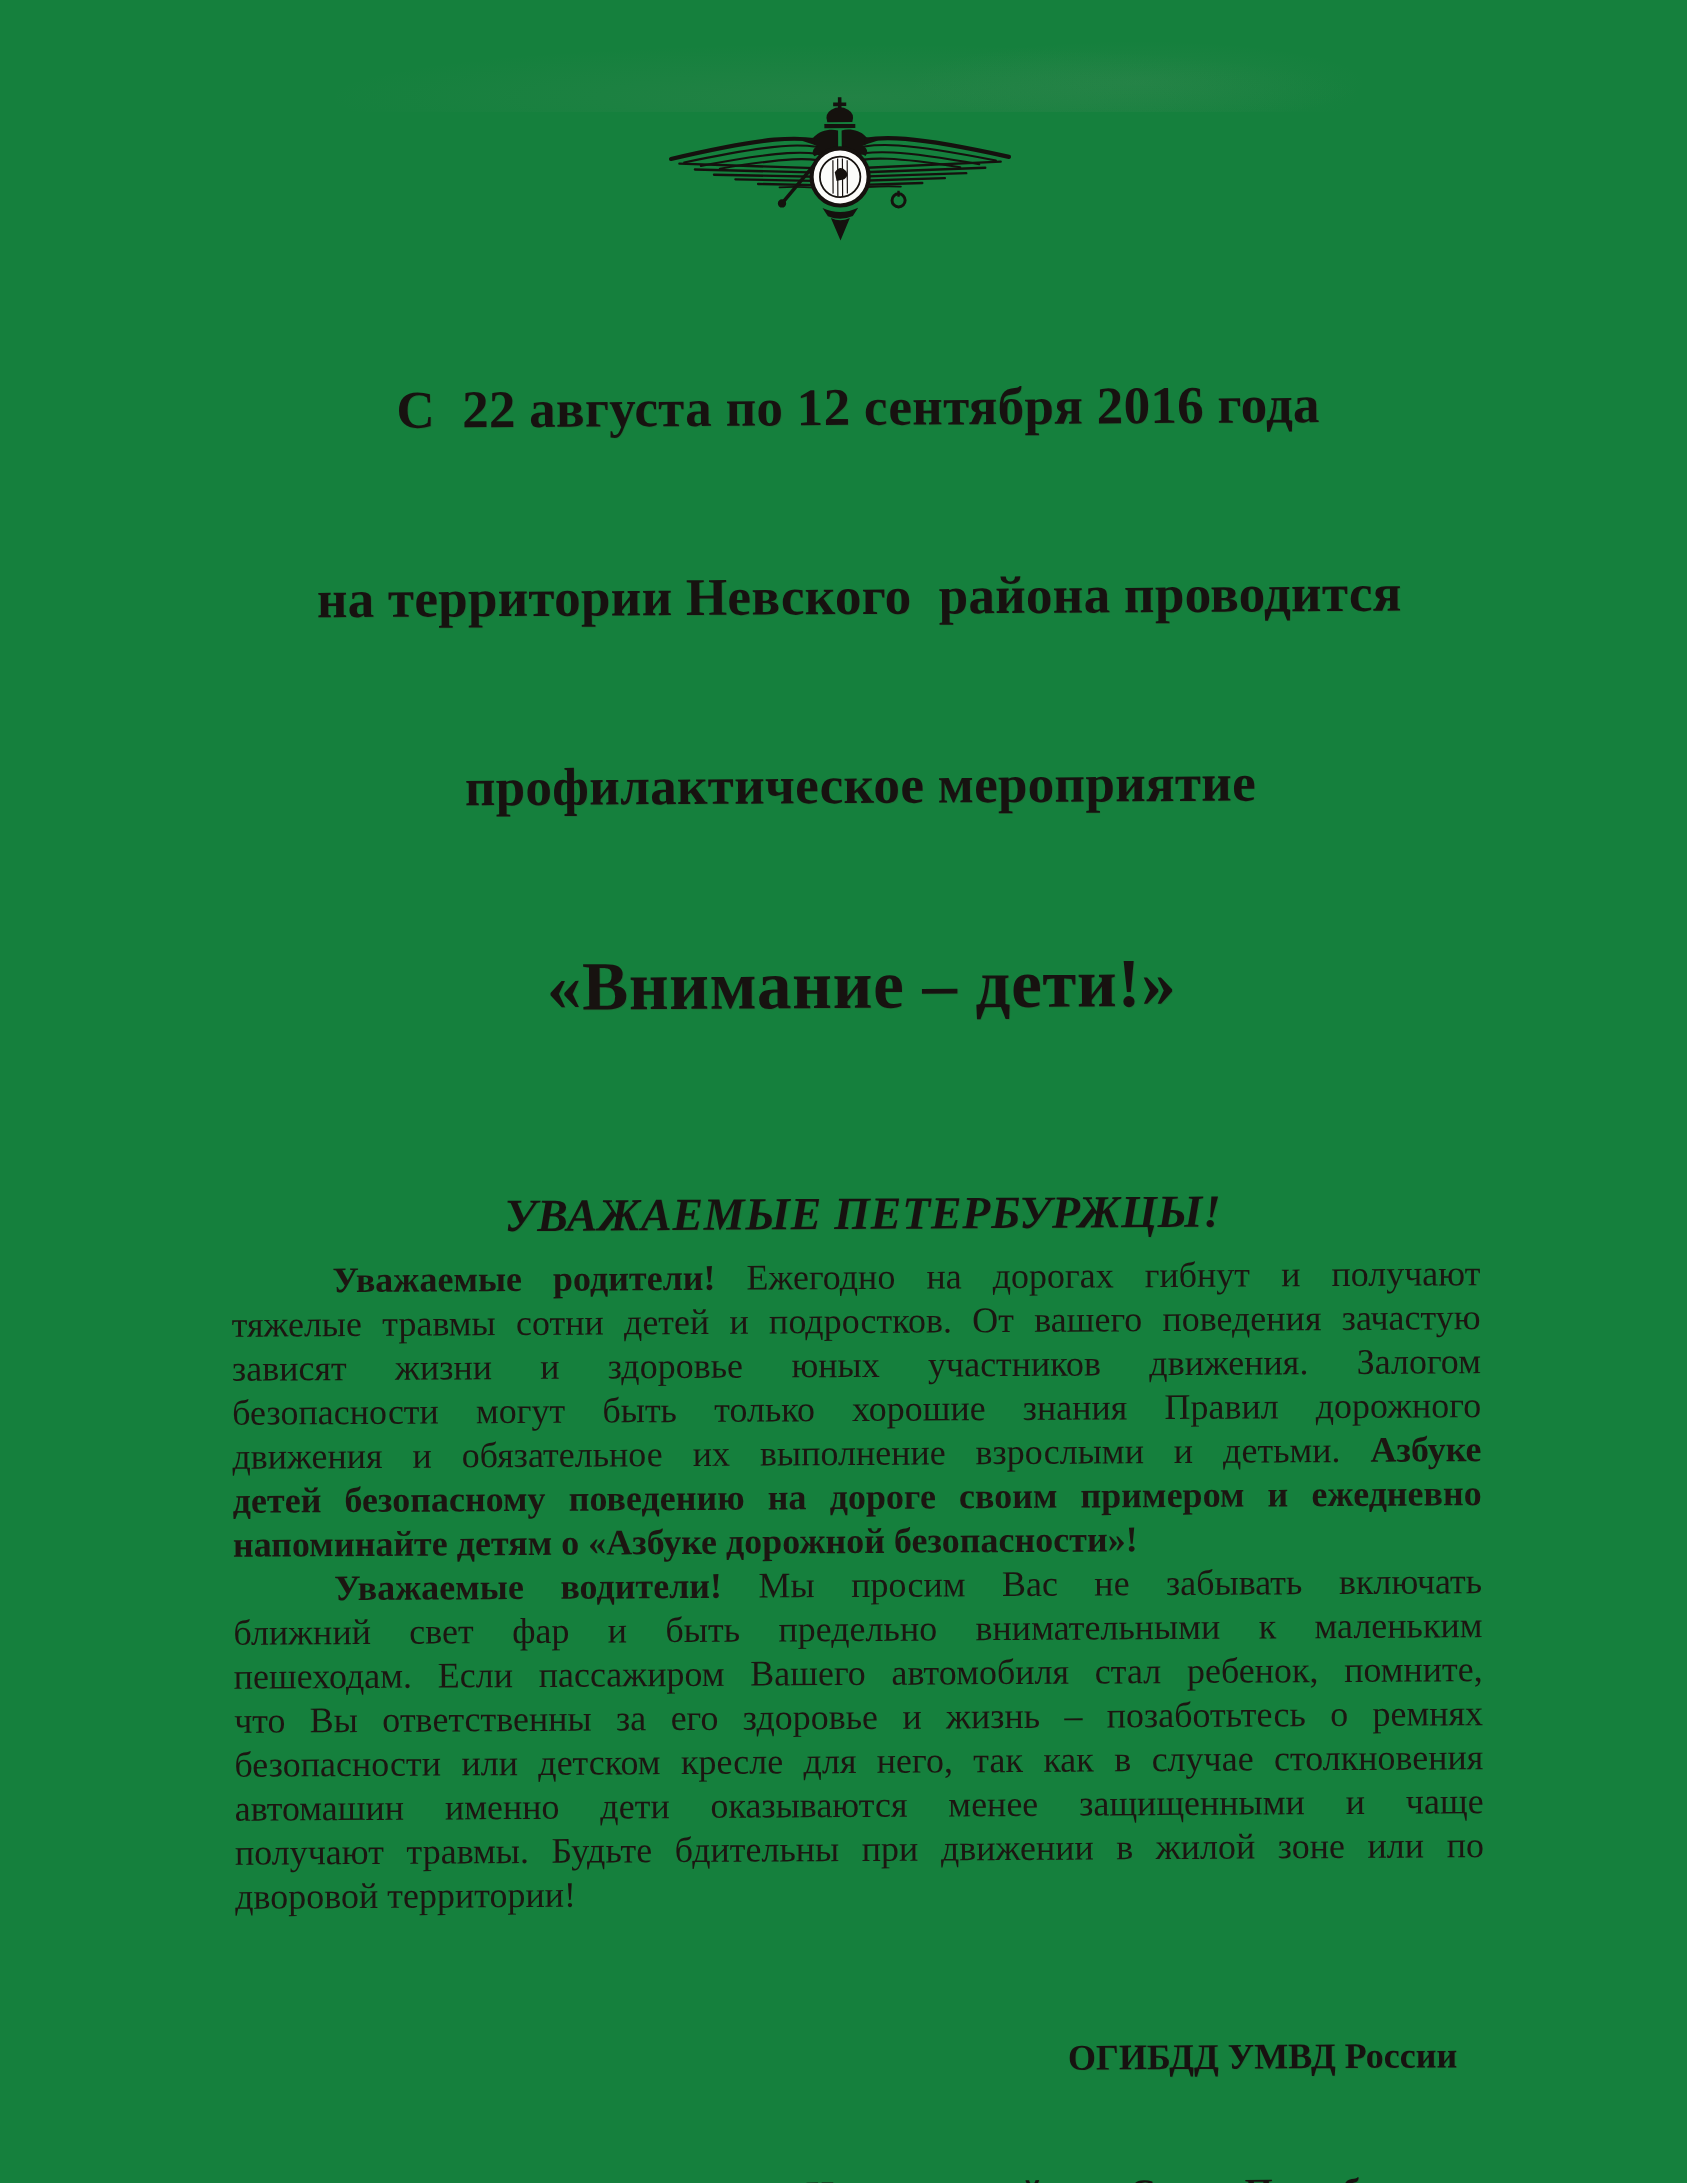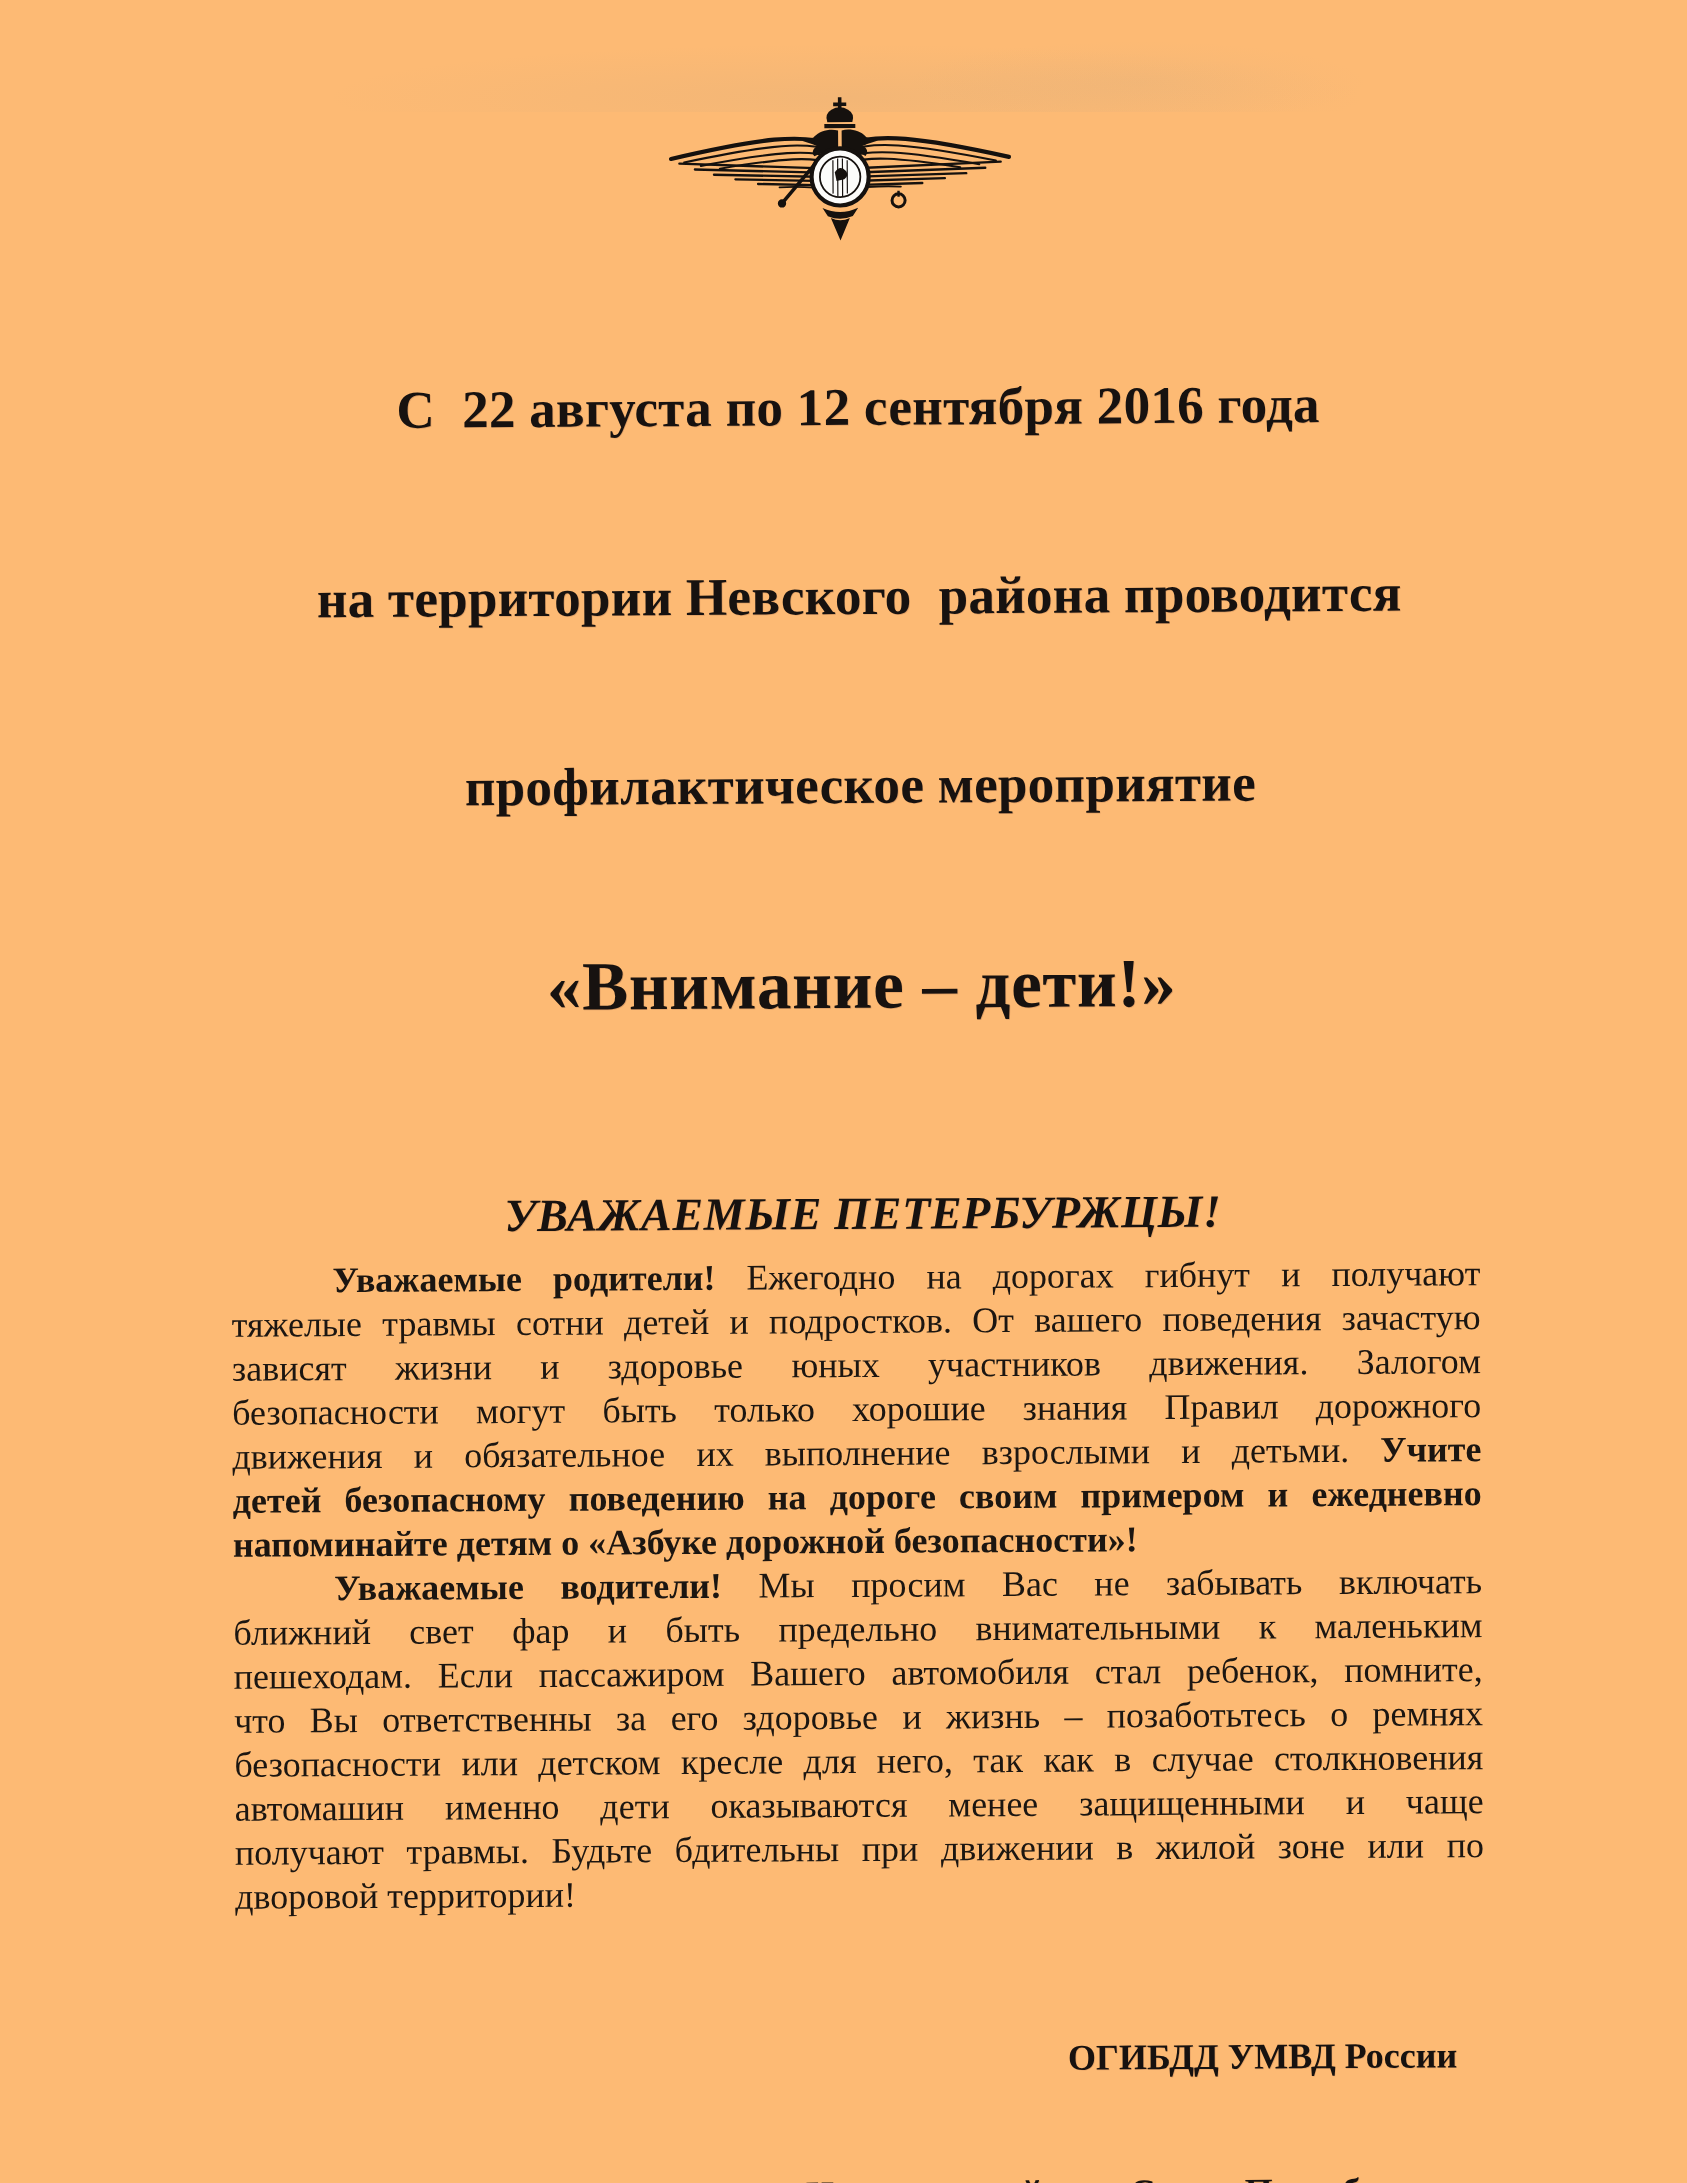--- a/index.html
+++ b/index.html
@@ -1,19 +1,19 @@
 <!DOCTYPE html>
 <html style="font-size:10.6px"><head>
 <meta charset="utf-8">
 <style>
   html, body { margin:0; padding:0; background:#ffffff; }
   .page {
     position:relative;
     width:1687px; height:2183px;
-    background:#fdba74;
+    background:#15803d;
     overflow:hidden;
     font-family:"Liberation Serif","DejaVu Serif",serif;
     color:#1b1410;
   }
   .scan-noise {
     position:absolute; top:13.2px; left:185px; width:1323px; height:99px;
     background:
       radial-gradient(ellipse 55% 75% at 50% 85%, rgba(150,146,136,0.10), rgba(150,146,136,0) 72%),
       radial-gradient(ellipse 25% 60% at 72% 70%, rgba(160,156,146,0.08), rgba(160,156,146,0) 70%);
     pointer-events:none;
@@ -151,21 +151,21 @@
       <div class="event-name">«Внимание – дети!»</div>
     </div>
 
     <div class="salutation">УВАЖАЕМЫЕ ПЕТЕРБУРЖЦЫ!</div>
 
     <div class="body-par first-par">
         <div class="tline first"><span class="b">Уважаемые родители!</span><span> Ежегодно на дорогах гибнут и получают</span></div>
         <div class="tline"><span>тяжелые травмы сотни детей и подростков. От вашего поведения зачастую</span></div>
         <div class="tline"><span>зависят жизни и здоровье юных участников движения. Залогом</span></div>
         <div class="tline"><span>безопасности могут быть только хорошие знания Правил дорожного</span></div>
-        <div class="tline"><span>движения и обязательное их выполнение взрослыми и детьми. </span><span class="b">Учите</span></div>
+        <div class="tline"><span>движения и обязательное их выполнение взрослыми и детьми. </span><span class="b">Азбуке</span></div>
         <div class="tline"><span class="b">детей безопасному поведению на дороге своим примером и ежедневно</span></div>
         <div class="tline last"><span class="b">напоминайте детям о «Азбуке дорожной безопасности»!</span></div>
       </div>
     <div class="body-par">
         <div class="tline first"><span class="b">Уважаемые водители!</span><span> Мы просим Вас не забывать включать</span></div>
         <div class="tline"><span>ближний свет фар и быть предельно внимательными к маленьким</span></div>
         <div class="tline"><span>пешеходам. Если пассажиром Вашего автомобиля стал ребенок, помните,</span></div>
         <div class="tline"><span>что Вы ответственны за его здоровье и жизнь – позаботьтесь о ремнях</span></div>
         <div class="tline"><span>безопасности или детском кресле для него, так как в случае столкновения</span></div>
         <div class="tline"><span>автомашин именно дети оказываются менее защищенными и чаще</span></div>

